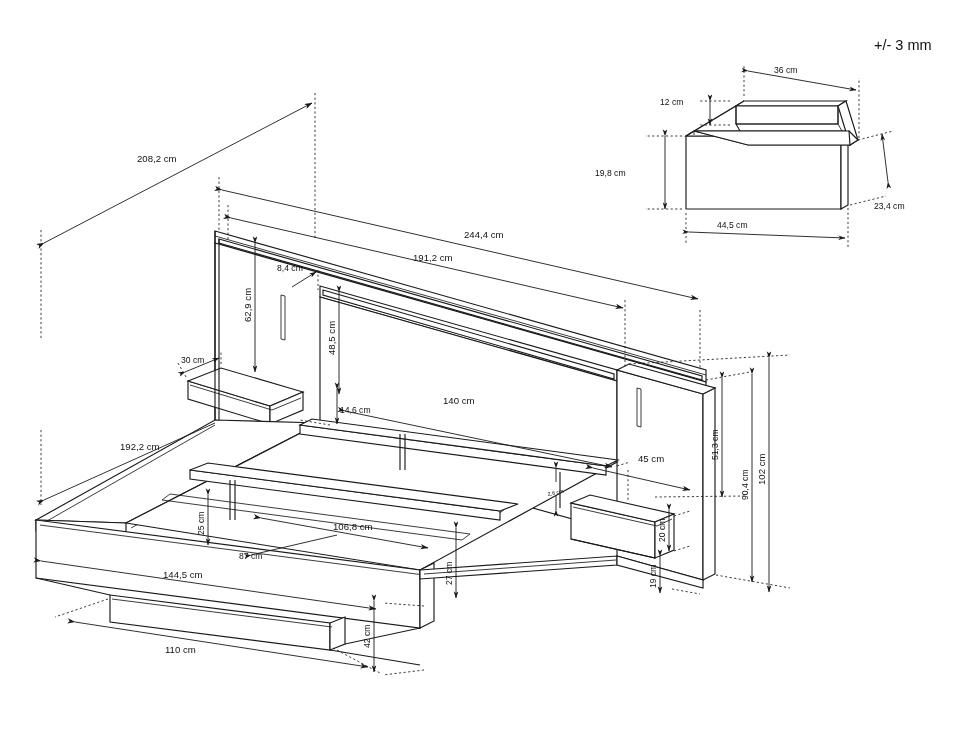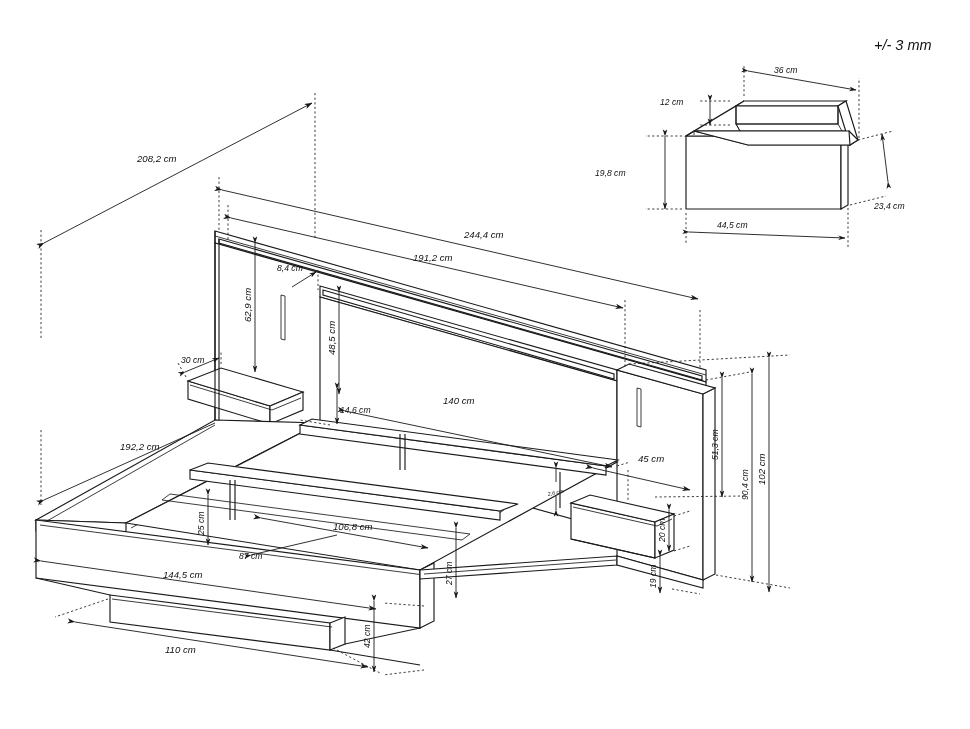--- a/index.html
+++ b/index.html
@@ -1,18 +1,18 @@
 <!DOCTYPE html>
 <html><head>
 <meta charset="utf-8">
 <style>
   html,body{margin:0;padding:0;background:#fff;}
   body{width:970px;height:729px;overflow:hidden;
        font-family:"Liberation Sans","DejaVu Sans",sans-serif;}
-  #sheet{position:relative;width:970px;height:612px;background:#ffffff;font-style:italic;}
+  #sheet{position:relative;width:970px;height:612px;background:#ffffff;}
   svg{display:block;}
   .sld{fill:none;stroke:#1a1a1a;stroke-width:1.15;stroke-linejoin:miter;stroke-linecap:butt;}
   .thin{fill:none;stroke:#1a1a1a;stroke-width:0.85;}
   .face{fill:#ffffff;stroke:#1a1a1a;stroke-width:1.15;stroke-linejoin:miter;}
   .dim{fill:none;stroke:#1a1a1a;stroke-width:0.9;}
   .ext{fill:none;stroke:#1a1a1a;stroke-width:0.85;stroke-dasharray:2.2 2.4;}
   .lbl{font-size:9.6px;fill:#111;font-family:"Liberation Sans","DejaVu Sans",sans-serif;
        white-space:pre;}
   .lbl.sm{font-size:8.6px;}
   .lbl.tiny{font-size:5.4px;}

